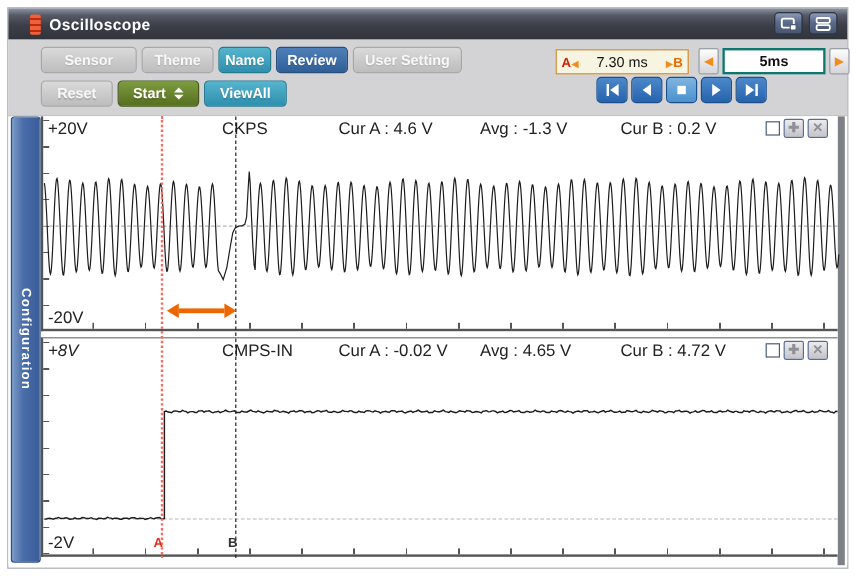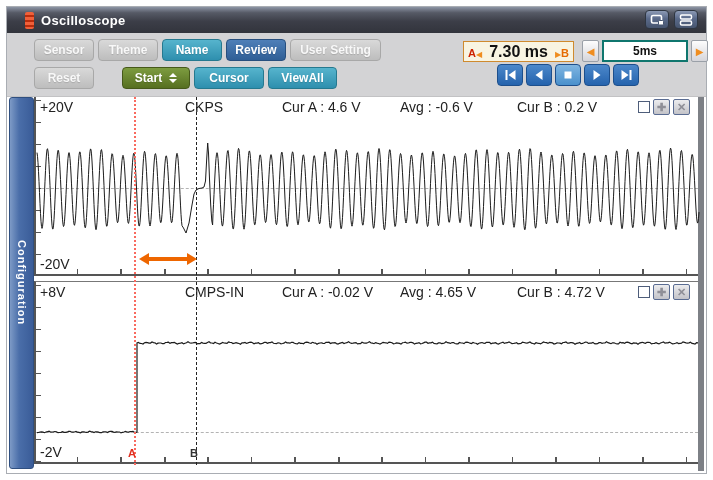--- a/index.html
+++ b/index.html
@@ -14,33 +14,33 @@
   .tb-btn { width:24px; height:19px; border:1px solid #2e3642; border-radius:4px; background:linear-gradient(180deg,#8c9ab5 0%,#5a6a8a 45%,#47556f 100%); display:flex; align-items:center; justify-content:center; cursor:pointer; }
 
   
   .toolbar { position:relative; height:64px; background:#d3d3d5; border-bottom:1px solid #c2c2c4; }
   .btn-rows { position:absolute; left:27px; top:6px; }
   .btn-row { display:flex; margin-bottom:6px; }
   .tbtn { height:22px; border-radius:4px; margin-right:4px; border:1px solid rgba(0,0,0,.25); color:#ffffff; font-size:12px; font-weight:bold; display:flex; align-items:center; justify-content:center; cursor:pointer; text-shadow:0 1px 1px rgba(0,0,0,.15); }
   .v-gray  { background:linear-gradient(180deg,#d9d9d9 0%,#bdbdbd 100%); border-color:#a8a8a8; color:#f8f8f8; }
   .v-teal  { background:linear-gradient(180deg,#56b4cd 0%,#2e8fae 100%); border-color:#25798f; }
   .v-blue  { background:linear-gradient(180deg,#4e7fb8 0%,#2f5f96 100%); border-color:#274f7e; }
-  .v-green { background:linear-gradient(180deg,#7d9c40 0%,#566f20 100%); border-color:#46591a;margin-left:24px; }
+  .v-green { background:linear-gradient(180deg,#7d9c40 0%,#566f20 100%); border-color:#46591a; }
   .v-red   { background:linear-gradient(180deg,#cd6d62 0%,#b04540 100%); border-color:#943a36; }
   .spin { display:flex; flex-direction:column; align-items:center; margin-left:7px; line-height:0; }
   .spin b { width:0; height:0; border-left:4px solid transparent; border-right:4px solid transparent; }
   .spin .up { border-bottom:4px solid #fff; margin-bottom:2px; }
   .spin .dn { border-top:4px solid #fff; }
 
   .ab-cluster { position:absolute; left:456px; top:8px; display:flex; align-items:center; }
   .ab-box { width:111px; height:21px; background:#f8f4e2; border:1px solid #cf8a2e; display:flex; align-items:center; justify-content:space-between; padding:0 4px; }
   .ab-a { color:#cc2200; font-weight:bold; font-size:11px; }
   .ab-b { color:#e56a00; font-weight:bold; font-size:11px; }
   .ab-arrow { color:#ef8d1f; font-size:8px; }
-  .ab-value { font-size:16px; font-weight:bold; color:#111; }
+  .ab-value { font-size:12px; font-weight:normal; color:#111; }
   .range-cluster { position:absolute; left:575px; top:7px; display:flex; align-items:center; gap:3px; }
   .range-btn { width:17px; height:22px; border:1px solid #9aa0a8; border-radius:2px; background:linear-gradient(180deg,#fdfdfd,#d5d5da); display:flex; align-items:center; justify-content:center; color:#ef8d1f; font-size:10px; cursor:pointer; }
   .range-box { width:86px; height:22px; background:#ffffff; border:2px solid #0f766e; display:flex; align-items:center; justify-content:center; font-size:12px; font-weight:bold; color:#111; }
 
   .playback { position:absolute; left:490px; top:31px; display:flex; gap:3px; }
   .pb-btn { width:26px; height:22px; border-radius:4px; border:1px solid #1d4f8c; background:linear-gradient(180deg,#4c88ca 0%,#2563ad 100%); display:flex; align-items:center; justify-content:center; cursor:pointer; }
   .pb-btn.active { background:linear-gradient(180deg,#7fb5e1 0%,#4a90cc 100%); }
 
   
   .scope { position:relative; height:374px; background:#ffffff; display:flex; }
@@ -89,36 +89,35 @@
           <rect x="1.5" y="1" width="11" height="4" rx="1.2" fill="none" stroke="#fff" stroke-width="1.5"></rect>
           <rect x="1.5" y="7" width="11" height="4" rx="1.2" fill="none" stroke="#fff" stroke-width="1.5"></rect>
         </svg>
       </div>
     </div>
   </div>
 
   <div class="toolbar">
     <div class="btn-rows">
       <div class="btn-row">
-        <div class="tbtn v-gray" style="width:60px">Sensor</div>
+        <div class="tbtn v-gray" style="width:80px">Sensor</div>
         <div class="tbtn v-gray" style="width:60px">Theme</div>
-        <div class="tbtn v-teal" style="width:60px">Name</div>
+        <div class="tbtn v-teal" style="width:44px">Name</div>
         <div class="tbtn v-blue" style="width:60px">Review</div>
         <div class="tbtn v-gray" style="width:91px">User Setting</div>
       </div>
       <div class="btn-row">
         <div class="tbtn v-gray" style="width:60px">Reset</div>
         <div class="tbtn v-green" style="width:68px">
             <span>Start</span>
             <span class="spin">
               <b class="up"></b>
               <b class="dn"></b>
             </span>
           </div>
-        <div class="tbtn v-teal" style="width:70px">Cursor</div>
         <div class="tbtn v-teal" style="width:69px">ViewAll</div>
       </div>
     </div>
 
     <div class="ab-cluster">
       <div class="ab-box">
         <span><span class="ab-a">A</span><span class="ab-arrow">◀</span></span>
         <span class="ab-value">7.30 ms</span>
         <span><span class="ab-arrow">▶</span><span class="ab-b">B</span></span>
       </div>
@@ -169,21 +168,21 @@
         <div class="vticks"></div>
         <div class="hticks"></div>
         <div class="zero-line" id="zero1" style="top: 91px;"></div>
         <svg class="wave" width="664" height="179" viewBox="0 0 664 179">
           <path id="wave1" fill="none" stroke="#1c1c1c" stroke-width="1" d="M1.0,55.6 L1.5,59.3 L2.0,65.7 L2.5,74.4 L3.0,84.5 L3.5,95.6 L4.0,106.7 L4.5,116.6 L5.0,124.4 L5.5,129.5 L6.0,131.4 L6.5,129.8 L7.0,125.0 L7.5,117.2 L8.0,107.2 L8.5,95.8 L9.0,84.2 L9.5,73.5 L10.0,64.1 L10.5,57.0 L11.0,52.7 L11.5,51.7 L12.0,54.0 L12.5,59.4 L13.0,67.4 L13.5,77.5 L14.0,88.7 L14.5,100.6 L15.0,111.8 L15.5,121.2 L16.0,128.1 L16.5,131.8 L17.0,132.1 L17.5,128.9 L18.0,122.6 L18.5,113.6 L19.0,102.8 L19.5,91.0 L20.0,79.9 L20.5,69.8 L21.0,61.6 L21.5,55.9 L22.0,53.2 L22.5,53.6 L23.0,57.2 L23.5,63.6 L24.0,72.2 L24.5,82.4 L25.0,93.3 L25.5,104.4 L26.0,114.3 L26.5,122.2 L27.0,127.4 L27.5,129.5 L28.0,128.4 L28.5,124.2 L29.0,117.2 L29.5,108.1 L30.0,97.6 L30.5,86.8 L31.0,76.8 L31.5,68.1 L32.0,61.3 L32.5,57.0 L33.0,55.6 L33.5,57.1 L34.0,61.5 L34.5,68.3 L35.0,77.0 L35.5,86.9 L36.0,97.5 L36.5,107.7 L37.0,116.6 L37.5,123.3 L38.0,127.3 L38.5,128.3 L39.0,126.2 L39.5,121.1 L40.0,113.4 L40.5,103.9 L41.0,93.2 L41.5,82.7 L42.0,73.0 L42.5,64.8 L43.0,58.6 L43.5,55.2 L44.0,54.8 L44.5,57.4 L45.0,62.9 L45.5,70.7 L46.0,80.4 L46.5,91.0 L47.0,102.3 L47.5,112.7 L48.0,121.4 L48.5,127.6 L49.0,130.7 L49.5,130.5 L50.0,127.0 L50.5,120.4 L51.0,111.3 L51.5,100.4 L52.0,88.8 L52.5,77.7 L53.0,67.8 L53.5,59.7 L54.0,54.3 L54.5,51.9 L55.0,52.8 L55.5,56.9 L56.0,64.0 L56.5,73.3 L57.0,84.1 L57.5,95.8 L58.0,107.5 L58.5,117.8 L59.0,125.9 L59.5,130.9 L60.0,132.7 L60.5,130.9 L61.0,125.7 L61.5,117.7 L62.0,107.4 L62.5,95.8 L63.0,84.2 L63.5,73.5 L64.0,64.3 L64.5,57.5 L65.0,53.4 L65.5,52.6 L66.0,55.0 L66.5,60.4 L67.0,68.3 L67.5,78.1 L68.0,88.8 L68.5,100.1 L69.0,110.7 L69.5,119.5 L70.0,125.8 L70.5,129.1 L71.0,129.2 L71.5,126.2 L72.0,120.2 L72.5,111.8 L73.0,101.8 L73.5,91.0 L74.0,80.9 L74.5,71.7 L75.0,64.3 L75.5,59.2 L76.0,56.7 L76.5,57.2 L77.0,60.5 L77.5,66.3 L78.0,74.1 L78.5,83.2 L79.0,93.1 L79.5,103.1 L80.0,112.0 L80.5,119.1 L81.0,123.8 L81.5,125.7 L82.0,124.8 L82.5,121.0 L83.0,114.7 L83.5,106.5 L84.0,97.0 L84.5,87.2 L85.0,78.1 L85.5,70.0 L86.0,63.7 L86.5,59.7 L87.0,58.3 L87.5,59.7 L88.0,63.6 L88.5,69.9 L89.0,78.0 L89.5,87.2 L90.0,97.1 L90.5,106.7 L91.0,115.1 L91.5,121.5 L92.0,125.4 L92.5,126.4 L93.0,124.4 L93.5,119.6 L94.0,112.4 L94.5,103.3 L95.0,93.1 L95.5,83.1 L96.0,73.7 L96.5,65.8 L97.0,59.9 L97.5,56.6 L98.0,56.1 L98.5,58.6 L99.0,63.9 L99.5,71.5 L100.0,80.8 L100.5,91.0 L101.0,101.9 L101.5,111.9 L102.0,120.2 L102.5,126.1 L103.0,129.0 L103.5,128.8 L104.0,125.4 L104.5,119.0 L105.0,110.3 L105.5,99.9 L106.0,88.9 L106.5,78.5 L107.0,69.1 L107.5,61.5 L108.0,56.5 L108.5,54.3 L109.0,55.3 L109.5,59.2 L110.0,65.9 L110.5,74.6 L111.0,84.7 L111.5,95.5 L112.0,106.2 L112.5,115.6 L113.0,122.9 L113.5,127.5 L114.0,129.0 L114.5,127.3 L115.0,122.5 L115.5,115.2 L116.0,105.8 L116.5,95.3 L117.0,84.9 L117.5,75.3 L118.0,67.0 L118.5,60.9 L119.0,57.3 L119.5,56.6 L120.0,58.7 L120.5,63.6 L121.0,70.7 L121.5,79.4 L122.0,89.0 L122.5,99.2 L123.0,108.7 L123.5,116.6 L124.0,122.4 L124.5,125.4 L125.0,125.6 L125.5,122.9 L126.0,117.5 L126.5,110.0 L127.0,100.9 L127.5,91.0 L128.0,81.7 L128.5,73.1 L129.0,66.1 L129.5,61.2 L130.0,58.8 L130.5,59.1 L131.0,62.0 L131.5,67.4 L132.0,74.8 L132.5,83.5 L133.0,93.0 L133.5,102.8 L134.0,111.6 L134.5,118.7 L135.0,123.6 L135.5,125.7 L136.0,125.0 L136.5,121.3 L137.0,115.1 L137.5,106.9 L138.0,97.2 L138.5,87.1 L139.0,77.6 L139.5,69.1 L140.0,62.3 L140.5,58.0 L141.0,56.3 L141.5,57.6 L142.0,61.7 L142.5,68.3 L143.0,77.0 L143.5,86.9 L144.0,97.6 L144.5,108.1 L145.0,117.3 L145.5,124.3 L146.0,128.7 L147.5,131.0 L150.0,136.0 L153.0,126.0 L156.0,108.0 L158.0,97.0 L160.0,93.0 L163.0,91.5 L166.0,91.0 L168.0,90.0 L169.5,84.0 L170.7,62.0 L171.7,46.0 L172.5,56.0 L173.5,82.0 L174.7,108.0 L175.8,124.0 L176.6,128.0 L177.0,116.6 L177.5,107.7 L178.0,97.5 L178.5,86.9 L179.0,77.0 L179.5,68.3 L180.0,61.5 L180.5,57.2 L181.0,55.7 L181.5,57.1 L182.0,61.4 L182.5,68.2 L183.0,76.9 L183.5,86.9 L184.0,97.5 L184.5,107.9 L185.0,116.9 L185.5,123.8 L186.0,128.0 L186.5,129.1 L187.0,127.0 L187.5,121.8 L188.0,114.0 L188.5,104.2 L189.0,93.3 L189.5,82.5 L190.0,72.4 L190.5,63.9 L191.0,57.6 L191.5,54.0 L192.0,53.5 L192.5,56.2 L193.0,61.9 L193.5,70.0 L194.0,80.0 L194.5,91.0 L195.0,102.7 L195.5,113.4 L196.0,122.4 L196.5,128.7 L197.0,131.9 L197.5,131.7 L198.0,128.0 L198.5,121.2 L199.0,111.8 L199.5,100.6 L200.0,88.7 L200.5,77.5 L201.0,67.3 L201.5,59.2 L202.0,53.7 L202.5,51.4 L203.0,52.4 L203.5,56.7 L204.0,63.8 L204.5,73.2 L205.0,84.1 L205.5,95.8 L206.0,107.5 L206.5,117.7 L207.0,125.6 L207.5,130.5 L208.0,132.2 L208.5,130.3 L209.0,125.2 L209.5,117.2 L210.0,107.1 L210.5,95.7 L211.0,84.4 L211.5,74.0 L212.0,65.1 L212.5,58.5 L213.0,54.6 L213.5,53.9 L214.0,56.2 L214.5,61.5 L215.0,69.1 L215.5,78.6 L216.0,88.9 L216.5,99.8 L217.0,109.9 L217.5,118.3 L218.0,124.4 L218.5,127.6 L219.0,127.7 L219.5,124.7 L220.0,119.0 L220.5,111.0 L221.0,101.4 L221.5,91.0 L222.0,81.3 L222.5,72.4 L223.0,65.2 L223.5,60.2 L224.0,57.8 L224.5,58.2 L225.0,61.3 L225.5,66.9 L226.0,74.5 L226.5,83.4 L227.0,93.0 L227.5,102.9 L228.0,111.7 L228.5,118.8 L229.0,123.5 L229.5,125.5 L230.0,124.7 L230.5,121.0 L231.0,114.8 L231.5,106.6 L232.0,97.0 L232.5,87.2 L233.0,77.9 L233.5,69.7 L234.0,63.3 L234.5,59.1 L235.0,57.6 L235.5,58.9 L236.0,62.9 L236.5,69.3 L237.0,77.6 L237.5,87.1 L238.0,97.3 L238.5,107.2 L239.0,115.9 L239.5,122.6 L240.0,126.6 L240.5,127.7 L241.0,125.7 L241.5,120.7 L242.0,113.2 L242.5,103.8 L243.0,93.2 L243.5,82.8 L244.0,73.1 L244.5,64.9 L245.0,58.9 L245.5,55.5 L246.0,55.1 L246.5,57.7 L247.0,63.1 L247.5,71.0 L248.0,80.5 L248.5,91.0 L249.0,102.1 L249.5,112.3 L250.0,120.7 L250.5,126.6 L251.0,129.5 L251.5,129.2 L252.0,125.7 L252.5,119.2 L253.0,110.4 L253.5,99.9 L254.0,88.9 L254.5,78.5 L255.0,69.2 L255.5,61.8 L256.0,56.8 L256.5,54.8 L257.0,55.8 L257.5,59.8 L258.0,66.3 L258.5,74.9 L259.0,84.8 L259.5,95.4 L260.0,105.8 L260.5,114.9 L261.0,122.0 L261.5,126.4 L262.0,127.8 L262.5,126.1 L263.0,121.5 L263.5,114.3 L264.0,105.3 L264.5,95.2 L265.0,85.1 L265.5,75.8 L266.0,67.9 L266.5,62.0 L267.0,58.5 L267.5,57.8 L268.0,59.9 L268.5,64.5 L269.0,71.4 L269.5,79.8 L270.0,89.1 L270.5,98.9 L271.0,108.2 L271.5,115.9 L272.0,121.6 L272.5,124.6 L273.0,124.9 L273.5,122.3 L274.0,117.1 L274.5,109.7 L275.0,100.8 L275.5,91.0 L276.0,81.7 L276.5,73.2 L277.0,66.2 L277.5,61.2 L278.0,58.7 L278.5,58.9 L279.0,61.8 L279.5,67.1 L280.0,74.5 L280.5,83.4 L281.0,93.0 L281.5,103.0 L282.0,112.1 L282.5,119.5 L283.0,124.6 L283.5,126.8 L284.0,126.1 L284.5,122.4 L285.0,116.0 L285.5,107.5 L286.0,97.4 L286.5,86.9 L287.0,77.0 L287.5,68.2 L288.0,61.1 L288.5,56.6 L289.0,54.8 L289.5,56.2 L290.0,60.5 L290.5,67.4 L291.0,76.4 L291.5,86.7 L292.0,97.8 L292.5,108.8 L293.0,118.3 L293.5,125.6 L294.0,130.0 L294.5,131.2 L295.0,128.9 L295.5,123.5 L296.0,115.3 L296.5,104.9 L297.0,93.4 L297.5,82.0 L298.0,71.6 L298.5,62.7 L299.0,56.1 L299.5,52.5 L300.0,52.2 L300.5,55.1 L301.0,61.0 L301.5,69.5 L302.0,79.8 L302.5,91.0 L303.0,102.8 L303.5,113.7 L304.0,122.5 L304.5,128.8 L305.0,131.8 L305.5,131.3 L306.0,127.5 L306.5,120.7 L307.0,111.3 L307.5,100.4 L308.0,88.8 L308.5,77.9 L309.0,68.3 L309.5,60.6 L310.0,55.5 L310.5,53.4 L311.0,54.5 L311.5,58.6 L312.0,65.4 L312.5,74.3 L313.0,84.6 L313.5,95.5 L314.0,106.4 L314.5,115.8 L315.0,123.2 L315.5,127.7 L316.0,129.2 L316.5,127.5 L317.0,122.7 L317.5,115.3 L318.0,106.0 L318.5,95.4 L319.0,84.8 L319.5,75.1 L320.0,66.7 L320.5,60.3 L321.0,56.6 L321.5,55.8 L322.0,57.9 L322.5,62.7 L323.0,70.0 L323.5,78.9 L324.0,89.0 L324.5,99.6 L325.0,109.6 L325.5,118.1 L326.0,124.4 L326.5,127.8 L327.0,128.2 L327.5,125.5 L328.0,119.8 L328.5,111.7 L329.0,101.9 L329.5,91.0 L330.0,80.7 L330.5,71.1 L331.0,63.2 L331.5,57.5 L332.0,54.7 L332.5,54.8 L333.0,58.0 L333.5,64.1 L334.0,72.4 L334.5,82.4 L335.0,93.3 L335.5,104.6 L336.0,114.8 L336.5,123.1 L337.0,128.8 L337.5,131.3 L338.0,130.4 L338.5,126.2 L339.0,119.0 L339.5,109.4 L340.0,98.1 L340.5,86.5 L341.0,75.5 L341.5,65.8 L342.0,58.1 L342.5,53.2 L343.0,51.5 L343.5,53.1 L344.0,57.9 L344.5,65.5 L345.0,75.3 L345.5,86.4 L346.0,98.3 L346.5,109.8 L347.0,119.8 L347.5,127.4 L348.0,131.8 L348.5,132.8 L349.0,130.3 L349.5,124.5 L350.0,115.9 L350.5,105.2 L351.0,93.4 L351.5,82.0 L352.0,71.4 L352.5,62.6 L353.0,56.3 L353.5,52.9 L354.0,52.7 L354.5,55.7 L355.0,61.7 L355.5,70.1 L356.0,80.1 L356.5,91.0 L357.0,102.4 L357.5,112.6 L358.0,121.0 L358.5,126.8 L359.0,129.5 L359.5,129.0 L360.0,125.3 L360.5,118.7 L361.0,110.0 L361.5,99.7 L362.0,88.9 L362.5,78.9 L363.0,70.0 L363.5,63.0 L364.0,58.3 L364.5,56.5 L365.0,57.5 L365.5,61.3 L366.0,67.6 L366.5,75.8 L367.0,85.1 L367.5,95.1 L368.0,105.0 L368.5,113.7 L369.0,120.4 L369.5,124.6 L370.0,126.0 L370.5,124.5 L371.0,120.2 L371.5,113.4 L372.0,104.8 L372.5,95.0 L373.0,85.3 L373.5,76.2 L374.0,68.4 L374.5,62.5 L375.0,58.9 L375.5,58.0 L376.0,59.9 L376.5,64.4 L377.0,71.2 L377.5,79.6 L378.0,89.1 L378.5,99.1 L379.0,108.7 L379.5,116.8 L380.0,122.8 L380.5,126.2 L381.0,126.6 L381.5,124.1 L382.0,118.7 L382.5,110.9 L383.0,101.5 L383.5,91.0 L384.0,81.0 L384.5,71.8 L385.0,64.1 L385.5,58.7 L386.0,55.9 L386.5,56.1 L387.0,59.2 L387.5,65.0 L388.0,73.1 L388.5,82.7 L389.0,93.2 L389.5,104.1 L390.0,113.9 L390.5,121.8 L391.0,127.2 L391.5,129.5 L392.0,128.6 L392.5,124.5 L393.0,117.6 L393.5,108.4 L394.0,97.7 L394.5,86.7 L395.0,76.4 L395.5,67.4 L396.0,60.3 L396.5,55.8 L397.0,54.3 L397.5,55.9 L398.0,60.4 L398.5,67.5 L399.0,76.5 L399.5,86.8 L400.0,97.7 L400.5,108.2 L401.0,117.2 L401.5,123.9 L402.0,127.9 L402.5,128.7 L403.0,126.4 L403.5,121.1 L404.0,113.3 L404.5,103.7 L405.0,93.2 L405.5,82.9 L406.0,73.6 L406.5,65.8 L407.0,60.2 L407.5,57.2 L408.0,57.1 L408.5,59.8 L409.0,65.1 L409.5,72.5 L410.0,81.4 L410.5,91.0 L411.0,101.1 L411.5,110.2 L412.0,117.7 L412.5,122.9 L413.0,125.4 L413.5,125.0 L414.0,121.7 L414.5,116.0 L415.0,108.1 L415.5,98.9 L416.0,89.1 L416.5,80.0 L417.0,71.8 L417.5,65.2 L418.0,60.8 L418.5,58.9 L419.0,59.7 L419.5,63.1 L420.0,68.9 L420.5,76.5 L421.0,85.4 L421.5,95.0 L422.0,104.6 L422.5,113.1 L423.0,119.8 L423.5,124.1 L424.0,125.7 L424.5,124.3 L425.0,120.2 L425.5,113.5 L426.0,105.0 L426.5,95.1 L427.0,85.1 L427.5,75.8 L428.0,67.6 L428.5,61.3 L429.0,57.5 L429.5,56.4 L430.0,58.3 L430.5,62.9 L431.0,70.0 L431.5,78.9 L432.0,88.9 L432.5,99.7 L433.0,110.0 L433.5,118.8 L434.0,125.4 L434.5,129.1 L435.0,129.6 L435.5,126.9 L436.0,121.1 L436.5,112.7 L437.0,102.4 L437.5,91.0 L438.0,80.2 L438.5,70.1 L439.0,61.8 L439.5,55.9 L440.0,52.9 L440.5,53.1 L441.0,56.5 L441.5,62.9 L442.0,71.6 L442.5,82.0 L443.0,93.4 L443.5,105.0 L444.0,115.6 L444.5,124.0 L445.0,129.7 L445.5,132.1 L446.0,131.0 L446.5,126.6 L447.0,119.2 L447.5,109.4 L448.0,98.1 L448.5,86.5 L449.0,75.7 L449.5,66.2 L450.0,58.8 L450.5,54.1 L451.0,52.6 L451.5,54.3 L452.0,59.1 L452.5,66.5 L453.0,76.0 L453.5,86.6 L454.0,97.9 L454.5,108.8 L455.0,118.1 L455.5,125.1 L456.0,129.1 L456.5,130.0 L457.0,127.6 L457.5,122.1 L458.0,114.1 L458.5,104.2 L459.0,93.2 L459.5,82.7 L460.0,73.0 L460.5,64.8 L461.0,59.0 L461.5,55.8 L462.0,55.6 L462.5,58.3 L463.0,63.8 L463.5,71.5 L464.0,80.9 L464.5,91.0 L465.0,101.7 L465.5,111.4 L466.0,119.5 L466.5,125.1 L467.0,127.9 L467.5,127.6 L468.0,124.2 L468.5,118.0 L469.0,109.6 L469.5,99.6 L470.0,88.9 L470.5,78.9 L471.0,69.8 L471.5,62.5 L472.0,57.5 L472.5,55.3 L473.0,56.1 L473.5,59.8 L474.0,66.2 L474.5,74.7 L475.0,84.7 L475.5,95.5 L476.0,106.3 L476.5,116.0 L477.0,123.6 L477.5,128.5 L478.0,130.3 L478.5,128.8 L479.0,124.1 L479.5,116.6 L480.0,106.8 L480.5,95.7 L481.0,84.4 L481.5,73.8 L482.0,64.6 L482.5,57.5 L483.0,53.3 L483.5,52.2 L484.0,54.3 L484.5,59.6 L485.0,67.6 L485.5,77.5 L486.0,88.7 L486.5,100.6 L487.0,111.9 L487.5,121.5 L488.0,128.5 L488.5,132.4 L489.0,132.8 L489.5,129.7 L490.0,123.3 L490.5,114.1 L491.0,103.1 L491.5,91.0 L492.0,79.6 L492.5,69.1 L493.0,60.5 L493.5,54.5 L494.0,51.6 L494.5,52.1 L495.0,55.8 L495.5,62.4 L496.0,71.4 L496.5,82.0 L497.0,93.4 L497.5,105.0 L498.0,115.4 L498.5,123.6 L499.0,129.0 L499.5,131.2 L500.0,130.0 L500.5,125.6 L501.0,118.3 L501.5,108.7 L502.0,97.8 L502.5,86.7 L503.0,76.4 L503.5,67.4 L504.0,60.6 L504.5,56.3 L505.0,55.0 L505.5,56.7 L506.0,61.2 L506.5,68.2 L507.0,77.0 L507.5,86.9 L508.0,97.4 L508.5,107.4 L509.0,116.0 L509.5,122.4 L510.0,126.2 L510.5,126.9 L511.0,124.7 L511.5,119.6 L512.0,112.2 L512.5,103.1 L513.0,93.1 L513.5,83.3 L514.0,74.3 L514.5,66.8 L515.0,61.3 L515.5,58.3 L516.0,58.1 L516.5,60.6 L517.0,65.6 L517.5,72.8 L518.0,81.5 L518.5,91.0 L519.0,101.0 L519.5,110.3 L520.0,117.9 L520.5,123.3 L521.0,126.0 L521.5,125.8 L522.0,122.6 L522.5,116.8 L523.0,108.8 L523.5,99.2 L524.0,89.0 L524.5,79.4 L525.0,70.6 L525.5,63.5 L526.0,58.7 L526.5,56.5 L527.0,57.2 L527.5,60.8 L528.0,67.0 L528.5,75.3 L529.0,84.9 L529.5,95.3 L530.0,105.8 L530.5,115.2 L531.0,122.5 L531.5,127.3 L532.0,129.0 L532.5,127.5 L533.0,122.9 L533.5,115.6 L534.0,106.2 L534.5,95.5 L535.0,84.7 L535.5,74.6 L536.0,65.8 L536.5,59.2 L537.0,55.2 L537.5,54.3 L538.0,56.4 L538.5,61.4 L539.0,69.0 L539.5,78.4 L540.0,88.9 L540.5,100.0 L541.0,110.4 L541.5,119.2 L542.0,125.6 L542.5,129.0 L543.0,129.3 L543.5,126.3 L544.0,120.4 L544.5,112.0 L545.0,101.9 L545.5,91.0 L546.0,80.7 L546.5,71.4 L547.0,63.7 L547.5,58.4 L548.0,55.9 L548.5,56.3 L549.0,59.7 L549.5,65.6 L550.0,73.6 L550.5,83.0 L551.0,93.1 L551.5,103.4 L552.0,112.5 L552.5,119.7 L553.0,124.5 L553.5,126.4 L554.0,125.4 L554.5,121.5 L555.0,115.0 L555.5,106.7 L556.0,97.0 L556.5,87.2 L557.0,78.1 L557.5,70.1 L558.0,63.9 L558.5,60.0 L559.0,58.7 L559.5,60.1 L560.0,64.1 L560.5,70.3 L561.0,78.3 L561.5,87.3 L562.0,96.9 L562.5,106.2 L563.0,114.2 L563.5,120.3 L564.0,124.0 L564.5,124.9 L565.0,122.9 L565.5,118.3 L566.0,111.4 L566.5,102.7 L567.0,93.0 L567.5,83.5 L568.0,74.6 L568.5,67.1 L569.0,61.5 L569.5,58.4 L570.0,58.0 L570.5,60.3 L571.0,65.3 L571.5,72.4 L572.0,81.3 L572.5,91.0 L573.0,101.4 L573.5,111.0 L574.0,119.1 L574.5,124.8 L575.0,127.8 L575.5,127.7 L576.0,124.5 L576.5,118.4 L577.0,109.9 L577.5,99.8 L578.0,88.9 L578.5,78.5 L579.0,69.1 L579.5,61.4 L580.0,56.2 L580.5,53.9 L581.0,54.6 L581.5,58.5 L582.0,65.1 L582.5,74.0 L583.0,84.4 L583.5,95.7 L584.0,107.0 L584.5,117.0 L585.0,124.9 L585.5,129.9 L586.0,131.7 L586.5,130.1 L587.0,125.1 L587.5,117.3 L588.0,107.2 L588.5,95.8 L589.0,84.3 L589.5,73.6 L590.0,64.4 L590.5,57.4 L591.0,53.3 L591.5,52.3 L592.0,54.7 L592.5,60.0 L593.0,68.0 L593.5,77.8 L594.0,88.8 L594.5,100.3 L595.0,111.2 L595.5,120.2 L596.0,126.8 L596.5,130.4 L597.0,130.6 L597.5,127.5 L598.0,121.3 L598.5,112.7 L599.0,102.3 L599.5,91.0 L600.0,80.4 L600.5,70.8 L601.0,62.9 L601.5,57.4 L602.0,54.8 L602.5,55.2 L603.0,58.7 L603.5,64.8 L604.0,73.0 L604.5,82.7 L605.0,93.2 L605.5,103.9 L606.0,113.4 L606.5,121.0 L607.0,126.1 L607.5,128.2 L608.0,127.2 L608.5,123.2 L609.0,116.5 L609.5,107.7 L610.0,97.4 L610.5,86.9 L611.0,77.1 L611.5,68.4 L612.0,61.6 L612.5,57.3 L613.0,55.8 L613.5,57.2 L614.0,61.5 L614.5,68.2 L615.0,76.9 L615.5,86.9 L616.0,97.5 L616.5,107.9 L617.0,117.0 L617.5,123.9 L618.0,128.1 L618.5,129.2 L619.0,127.1 L619.5,121.9 L620.0,114.1 L620.5,104.3 L621.0,93.3 L621.5,82.4 L622.0,72.4 L622.5,63.8 L623.0,57.4 L623.5,53.8 L624.0,53.3 L624.5,56.0 L625.0,61.7 L625.5,69.9 L626.0,79.9 L626.5,91.0 L627.0,102.8 L627.5,113.6 L628.0,122.6 L628.5,129.0 L629.0,132.3 L629.5,132.0 L630.0,128.3 L630.5,121.4 L631.0,112.0 L631.5,100.7 L632.0,88.7 L632.5,77.3 L633.0,67.1 L633.5,58.9 L634.0,53.4 L634.5,51.1 L635.0,52.1 L635.5,56.4 L636.0,63.6 L636.5,73.1 L637.0,84.1 L637.5,95.9 L638.0,107.6 L638.5,117.9 L639.0,125.9 L639.5,130.9 L640.0,132.5 L640.5,130.6 L641.0,125.5 L641.5,117.4 L642.0,107.2 L642.5,95.7 L643.0,84.3 L643.5,73.8 L644.0,64.8 L644.5,58.2 L645.0,54.3 L645.5,53.5 L646.0,55.9 L646.5,61.2 L647.0,68.9 L647.5,78.4 L648.0,88.9 L648.5,99.8 L649.0,110.1 L649.5,118.6 L650.0,124.7 L650.5,128.0 L651.0,128.1 L651.5,125.1 L652.0,119.3 L652.5,111.2 L653.0,101.5 L653.5,91.0 L654.0,81.1 L654.5,72.2 L655.0,64.9 L655.5,59.8 L656.0,57.4 L656.5,57.8 L657.0,60.9 L657.5,66.6 L658.0,74.3 L658.5,83.3 L659.0,93.0 L659.5,103.0 L660.0,112.0 L660.5,119.2 L661.0,124.0 L661.5,126.1 L662.0,125.2 L662.5,121.4 L663.0,115.1"></path>
         </svg>
         <span class="plabel" style="left:4px; top:2px;">+20V</span>
         <span class="plabel" style="left:4px; bottom:2px;margin-top:23px;">-20V</span>
         <span class="plabel" style="left:149px; top:2px;">CKPS</span>
         <span class="plabel" style="left:246px; top:2px;">Cur A : 4.6 V</span>
-        <span class="plabel" style="left:364px; top:2px;">Avg : -0.6 V</span>
+        <span class="plabel" style="left:364px; top:2px;">Avg : -1.3 V</span>
         <span class="plabel" style="left:481px; top:2px;">Cur B : 0.2 V</span>
         <div class="pane-controls">
           <div class="pc-check"></div>
           <div class="pc-btn">
               <span>✚</span>
             </div>
           <div class="pc-btn">
               <span>✕</span>
             </div>
         </div>
@@ -192,21 +191,21 @@
 
       <div class="divider"></div>
 
       <div class="pane pane2">
         <div class="vticks"></div>
         <div class="hticks"></div>
         <div class="zero-line" id="zero2" style="top: 150px;"></div>
         <svg class="wave" width="664" height="183" viewBox="0 0 664 183">
           <path id="wave2" fill="none" stroke="#1c1c1c" stroke-width="1.2" d="M1.0,150.6 L2.5,150.5 L4.0,150.1 L5.5,149.9 L7.0,150.2 L8.5,150.7 L10.0,150.0 L11.5,149.7 L13.0,149.2 L14.5,150.1 L16.0,150.0 L17.5,149.9 L19.0,149.5 L20.5,149.8 L22.0,150.7 L23.5,150.5 L25.0,150.3 L26.5,149.6 L28.0,150.4 L29.5,150.3 L31.0,150.2 L32.5,149.3 L34.0,149.4 L35.5,150.0 L37.0,150.1 L38.5,150.0 L40.0,149.4 L41.5,150.2 L43.0,150.4 L44.5,150.8 L46.0,149.9 L47.5,149.8 L49.0,150.1 L50.5,150.3 L52.0,150.1 L53.5,149.1 L55.0,149.6 L56.5,149.8 L58.0,150.5 L59.5,149.8 L61.0,149.8 L62.5,150.1 L64.0,150.7 L65.5,150.7 L67.0,149.8 L68.5,149.9 L70.0,149.8 L71.5,150.5 L73.0,149.6 L74.5,149.4 L76.0,149.4 L77.5,150.1 L79.0,150.4 L80.5,149.9 L82.0,150.0 L83.5,150.0 L85.0,150.9 L86.5,150.3 L88.0,150.0 L89.5,149.4 L91.0,150.0 L92.5,150.2 L94.0,149.7 L95.5,149.5 L97.0,149.3 L98.5,150.4 L100.0,150.3 L101.0,150.0 L101.0,61.0 L102.5,60.5 L104.0,61.4 L105.5,61.5 L107.0,62.0 L108.5,60.7 L110.0,60.4 L111.5,60.6 L113.0,61.1 L114.5,61.1 L116.0,60.0 L117.5,60.6 L119.0,60.9 L120.5,62.1 L122.0,61.2 L123.5,61.0 L125.0,61.0 L126.5,61.7 L128.0,61.7 L129.5,60.5 L131.0,60.4 L132.5,60.2 L134.0,61.4 L135.5,60.7 L137.0,60.6 L138.5,60.3 L140.0,61.4 L141.5,62.0 L143.0,61.3 L144.5,61.1 L146.0,60.7 L147.5,61.9 L149.0,61.2 L150.5,60.8 L152.0,59.8 L153.5,60.7 L155.0,61.2 L156.5,61.0 L158.0,60.6 L159.5,60.4 L161.0,61.8 L162.5,61.7 L164.0,61.7 L165.5,60.5 L167.0,61.1 L168.5,61.4 L170.0,61.3 L171.5,60.5 L173.0,59.8 L174.5,60.8 L176.0,61.0 L177.5,61.5 L179.0,60.3 L180.5,61.0 L182.0,61.5 L183.5,62.1 L185.0,61.4 L186.5,60.5 L188.0,61.0 L189.5,61.1 L191.0,61.4 L192.5,60.0 L194.0,60.3 L195.5,60.5 L197.0,61.6 L198.5,61.2 L200.0,60.7 L201.5,61.1 L203.0,61.5 L204.5,62.2 L206.0,60.9 L207.5,60.8 L209.0,60.4 L210.5,61.4 L212.0,60.9 L213.5,60.3 L215.0,60.2 L216.5,60.7 L218.0,61.8 L219.5,61.1 L221.0,61.1 L222.5,60.7 L224.0,61.9 L225.5,61.7 L227.0,61.1 L228.5,60.3 L230.0,60.4 L231.5,61.3 L233.0,60.7 L234.5,60.6 L236.0,59.9 L237.5,61.3 L239.0,61.5 L240.5,61.6 L242.0,60.8 L243.5,61.0 L245.0,61.8 L246.5,61.5 L248.0,61.1 L249.5,59.9 L251.0,60.8 L252.5,60.8 L254.0,61.2 L255.5,60.3 L257.0,60.4 L258.5,61.3 L260.0,61.7 L261.5,61.8 L263.0,60.6 L264.5,61.3 L266.0,61.3 L267.5,61.8 L269.0,60.5 L270.5,60.2 L272.0,60.4 L273.5,61.0 L275.0,61.3 L276.5,60.3 L278.0,60.8 L279.5,61.1 L281.0,62.3 L282.5,61.3 L284.0,61.0 L285.5,60.8 L287.0,61.4 L288.5,61.5 L290.0,60.3 L291.5,60.3 L293.0,60.2 L294.5,61.5 L296.0,60.9 L297.5,60.8 L299.0,60.6 L300.5,61.6 L302.0,62.1 L303.5,61.3 L305.0,60.9 L306.5,60.5 L308.0,61.6 L309.5,61.0 L311.0,60.7 L312.5,59.8 L314.0,60.7 L315.5,61.3 L317.0,61.2 L318.5,60.9 L320.0,60.6 L321.5,61.9 L323.0,61.7 L324.5,61.7 L326.0,60.3 L327.5,60.8 L329.0,61.1 L330.5,61.1 L332.0,60.5 L333.5,59.8 L335.0,61.0 L336.5,61.2 L338.0,61.7 L339.5,60.6 L341.0,61.1 L342.5,61.5 L344.0,62.0 L345.5,61.3 L347.0,60.3 L348.5,60.7 L350.0,60.8 L351.5,61.4 L353.0,60.1 L354.5,60.4 L356.0,60.7 L357.5,61.8 L359.0,61.5 L360.5,60.9 L362.0,61.1 L363.5,61.4 L365.0,62.1 L366.5,60.7 L368.0,60.5 L369.5,60.2 L371.0,61.2 L372.5,61.0 L374.0,60.4 L375.5,60.4 L377.0,60.9 L378.5,62.1 L380.0,61.3 L381.5,61.2 L383.0,60.6 L384.5,61.8 L386.0,61.5 L387.5,60.9 L389.0,60.1 L390.5,60.2 L392.0,61.3 L393.5,60.9 L395.0,60.8 L396.5,60.1 L398.0,61.5 L399.5,61.7 L401.0,61.8 L402.5,60.9 L404.0,60.8 L405.5,61.6 L407.0,61.3 L408.5,61.0 L410.0,59.7 L411.5,60.7 L413.0,60.9 L414.5,61.4 L416.0,60.5 L417.5,60.6 L419.0,61.5 L420.5,61.8 L422.0,61.8 L423.5,60.5 L425.0,61.0 L426.5,61.0 L428.0,61.6 L429.5,60.4 L431.0,60.1 L432.5,60.5 L434.0,61.2 L435.5,61.5 L437.0,60.5 L438.5,61.0 L440.0,61.2 L441.5,62.3 L443.0,61.3 L444.5,60.8 L446.0,60.5 L447.5,61.1 L449.0,61.3 L450.5,60.3 L452.0,60.3 L453.5,60.3 L455.0,61.7 L456.5,61.2 L458.0,61.1 L459.5,60.7 L461.0,61.6 L462.5,62.0 L464.0,61.2 L465.5,60.7 L467.0,60.2 L468.5,61.4 L470.0,60.8 L471.5,60.7 L473.0,59.9 L474.5,60.8 L476.0,61.6 L477.5,61.5 L479.0,61.2 L480.5,60.6 L482.0,61.8 L483.5,61.6 L485.0,61.5 L486.5,60.1 L488.0,60.5 L489.5,60.9 L491.0,61.1 L492.5,60.6 L494.0,60.0 L495.5,61.2 L497.0,61.5 L498.5,62.0 L500.0,60.7 L501.5,61.1 L503.0,61.3 L504.5,61.8 L506.0,61.1 L507.5,60.0 L509.0,60.5 L510.5,60.7 L512.0,61.4 L513.5,60.3 L515.0,60.6 L516.5,60.9 L518.0,62.0 L519.5,61.7 L521.0,60.9 L522.5,61.0 L524.0,61.1 L525.5,61.8 L527.0,60.5 L528.5,60.4 L530.0,60.0 L531.5,61.2 L533.0,61.1 L534.5,60.7 L536.0,60.6 L537.5,61.1 L539.0,62.2 L540.5,61.4 L542.0,61.2 L543.5,60.4 L545.0,61.5 L546.5,61.3 L548.0,60.7 L549.5,60.0 L551.0,60.2 L552.5,61.4 L554.0,61.1 L555.5,61.1 L557.0,60.4 L558.5,61.6 L560.0,61.8 L561.5,61.7 L563.0,60.7 L564.5,60.5 L566.0,61.3 L567.5,61.0 L569.0,60.9 L570.5,59.7 L572.0,60.7 L573.5,61.1 L575.0,61.7 L576.5,60.8 L578.0,60.8 L579.5,61.5 L581.0,61.8 L582.5,61.8 L584.0,60.3 L585.5,60.8 L587.0,60.7 L588.5,61.4 L590.0,60.4 L591.5,60.1 L593.0,60.6 L594.5,61.4 L596.0,61.8 L597.5,60.8 L599.0,61.1 L600.5,61.2 L602.0,62.2 L603.5,61.1 L605.0,60.6 L606.5,60.3 L608.0,60.9 L609.5,61.3 L611.0,60.3 L612.5,60.4 L614.0,60.5 L615.5,61.9 L617.0,61.5 L618.5,61.3 L620.0,60.7 L621.5,61.4 L623.0,61.9 L624.5,61.0 L626.0,60.5 L627.5,60.0 L629.0,61.2 L630.5,60.9 L632.0,60.9 L633.5,60.1 L635.0,61.0 L636.5,61.8 L638.0,61.7 L639.5,61.3 L641.0,60.6 L642.5,61.6 L644.0,61.3 L645.5,61.2 L647.0,59.9 L648.5,60.4 L650.0,60.9 L651.5,61.2 L653.0,60.9 L654.5,60.2 L656.0,61.4 L657.5,61.6 L659.0,62.1 L660.5,60.7 L662.0,60.9"></path>
         </svg>
-        <span class="plabel" style="left:4px; top:2px;">+8V</span>
+        <span class="plabel" style="left:4px; top:2px;font-style:italic;">+8V</span>
         <span class="plabel" style="left:4px; bottom:2px;">-2V</span>
         <span class="plabel" style="left:149px; top:2px;">CMPS-IN</span>
         <span class="plabel" style="left:246px; top:2px;">Cur A : -0.02 V</span>
         <span class="plabel" style="left:364px; top:2px;">Avg : 4.65 V</span>
         <span class="plabel" style="left:481px; top:2px;">Cur B : 4.72 V</span>
         <div class="pane-controls">
           <div class="pc-check"></div>
           <div class="pc-btn">
               <span>✚</span>
             </div>

